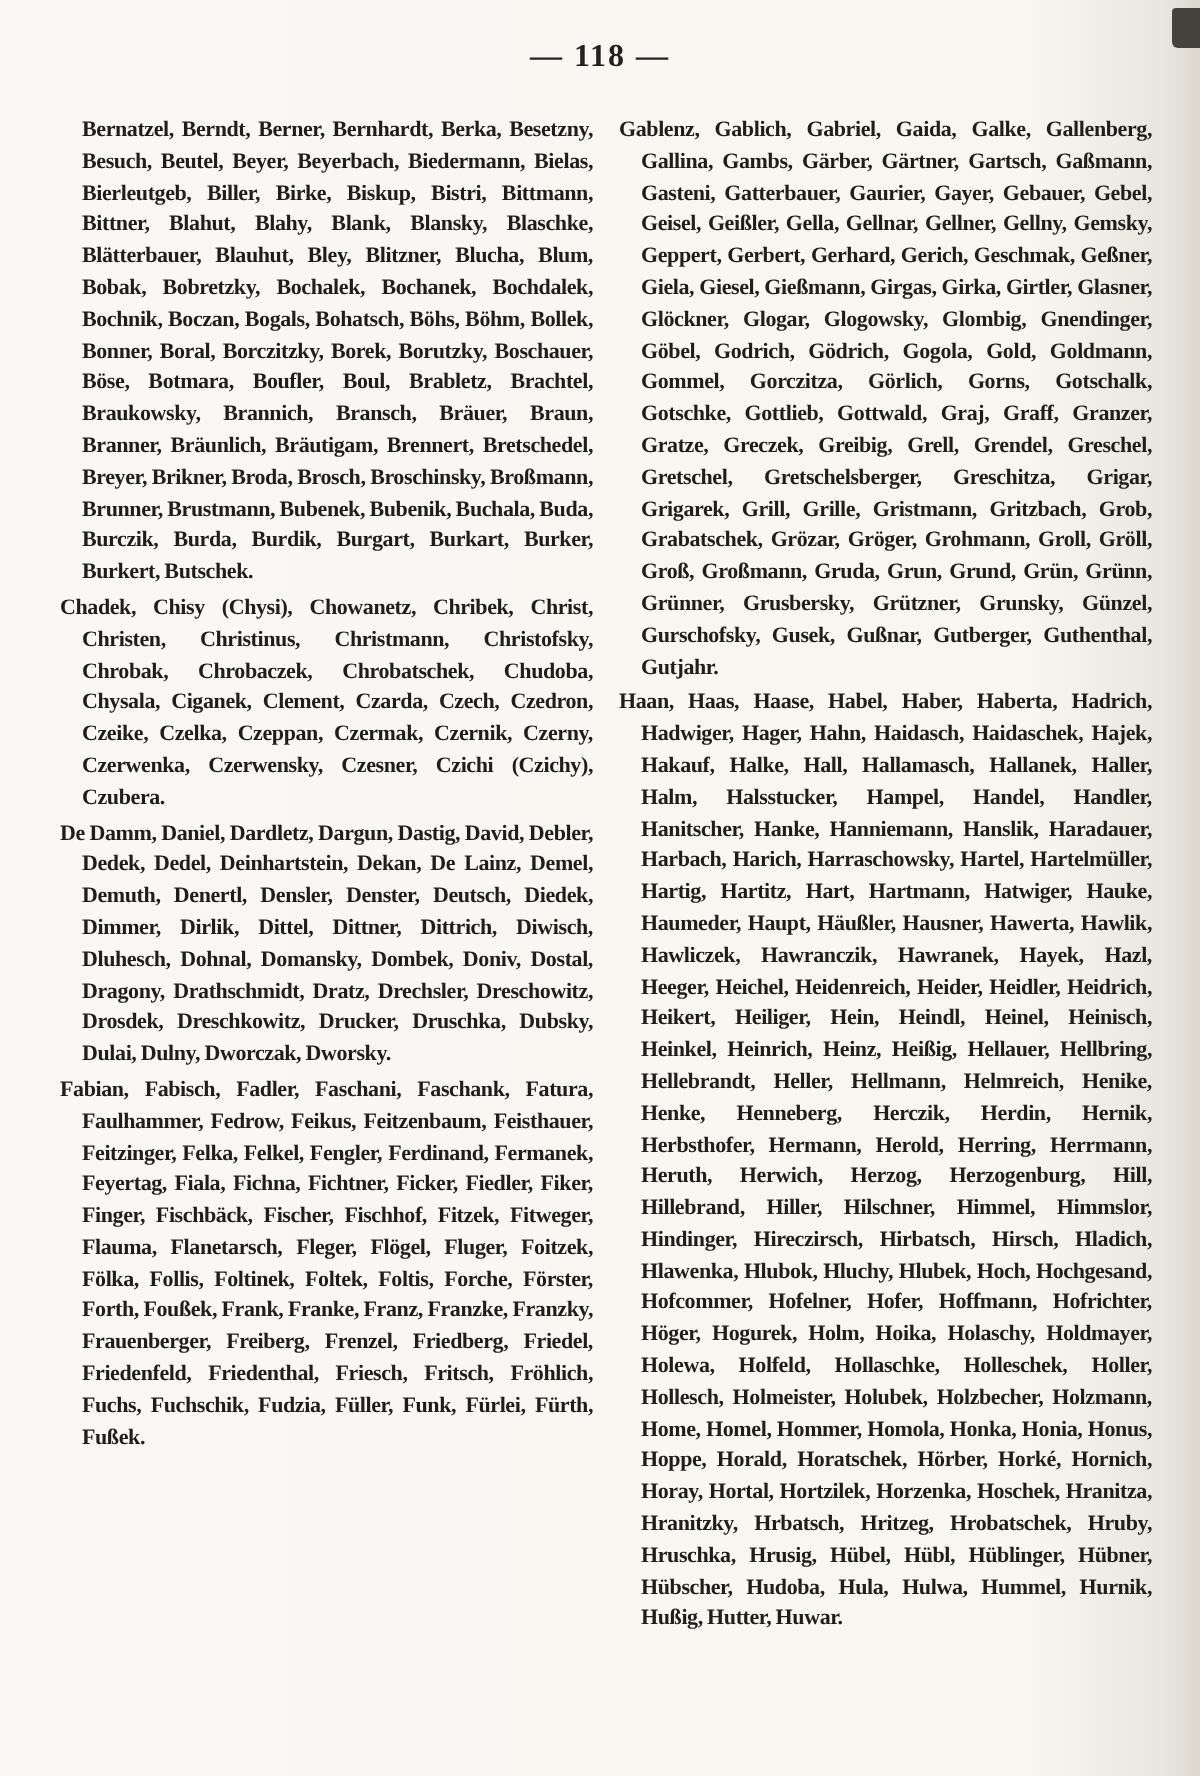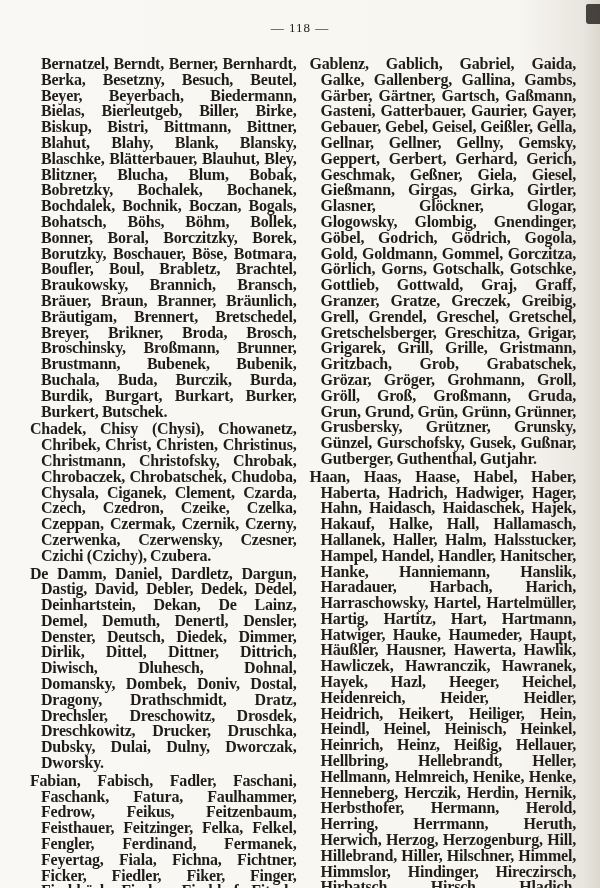--- a/index.html
+++ b/index.html
@@ -17,38 +17,38 @@
     overflow:hidden;
     box-sizing:border-box;
     padding-top:20px;
   }
   .scan-artifact{
     position:absolute;top:4px;right:0;width:14px;height:20px;
     background:#2a2723;border-radius:2px 0 0 3px;opacity:.85;
   }
   .page-header{
     text-align:center;
-    font-size:13px;
-    font-weight:400;
+    font-size:16px;
+    font-weight:700;
     letter-spacing:1px;
     margin:0 0 20px 0;
     color:#242220;
   }
   .columns{
     display:flex;
     gap:13px;
     padding:0 24px 0 30px;
     box-sizing:border-box;
   }
   .col{
     width:50%;
     box-sizing:border-box;
   }
   .name-block{
-    font-size:16px;
+    font-size:11px;
     font-weight:700;
     line-height:15.8px;
     text-align:justify;
     letter-spacing:-0.2px;
     word-spacing:-0.4px;
     margin:0 0 2px 11px;
     text-indent:-11px;
     color:#201d1a;
   }
   .name-block.continuation{

